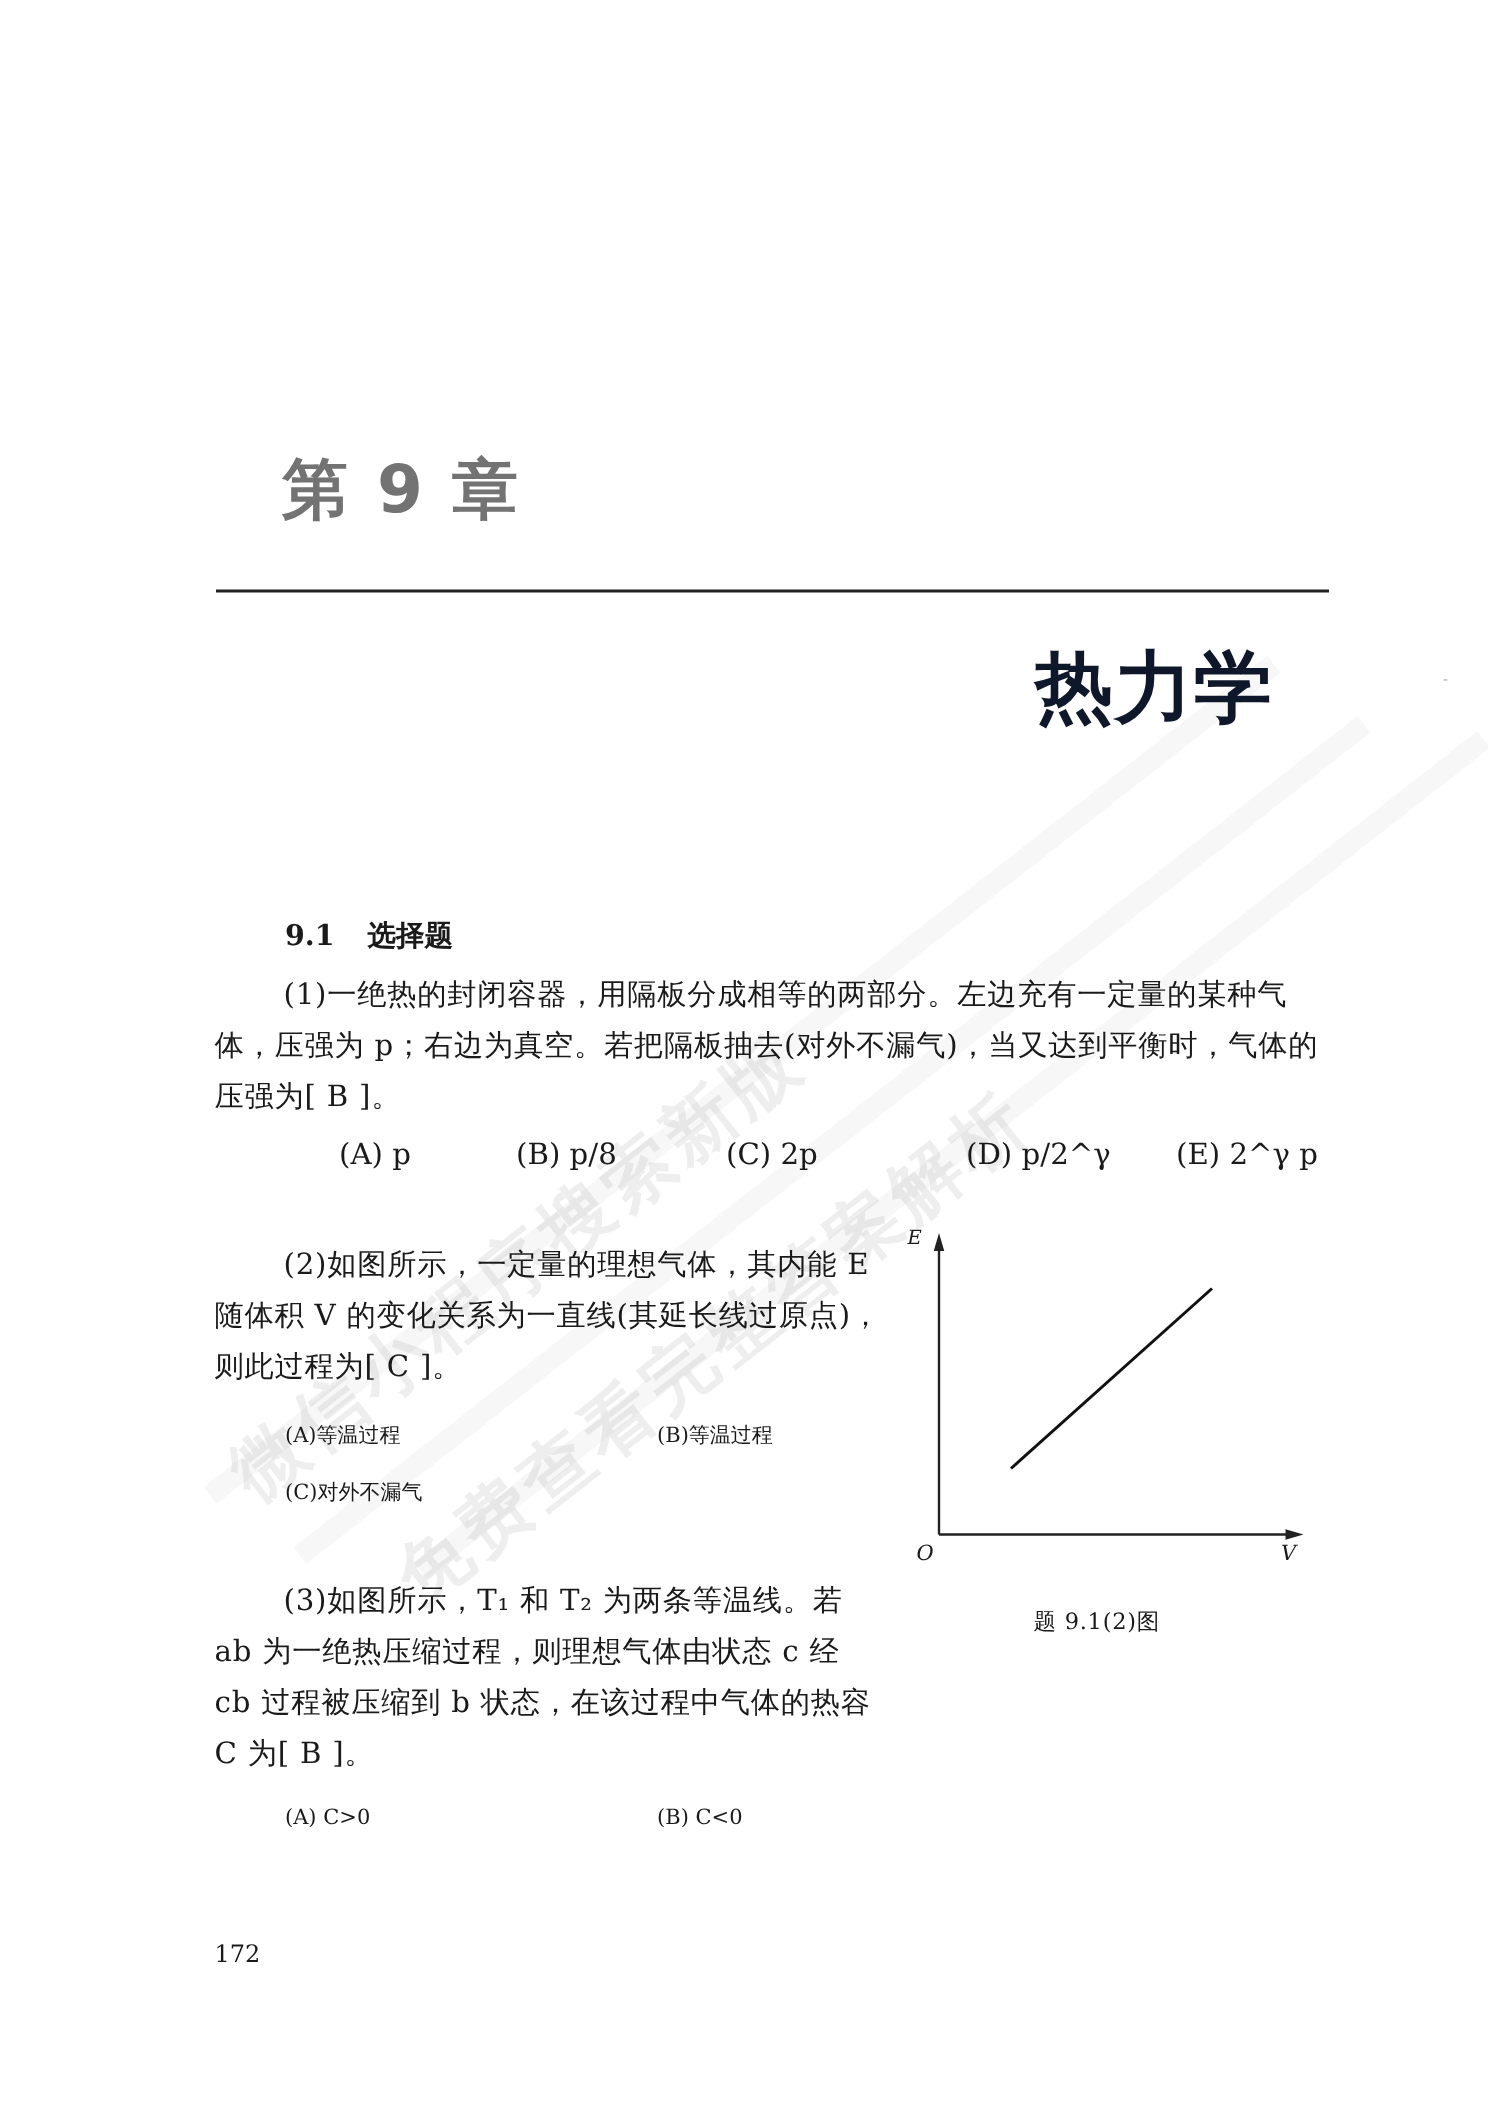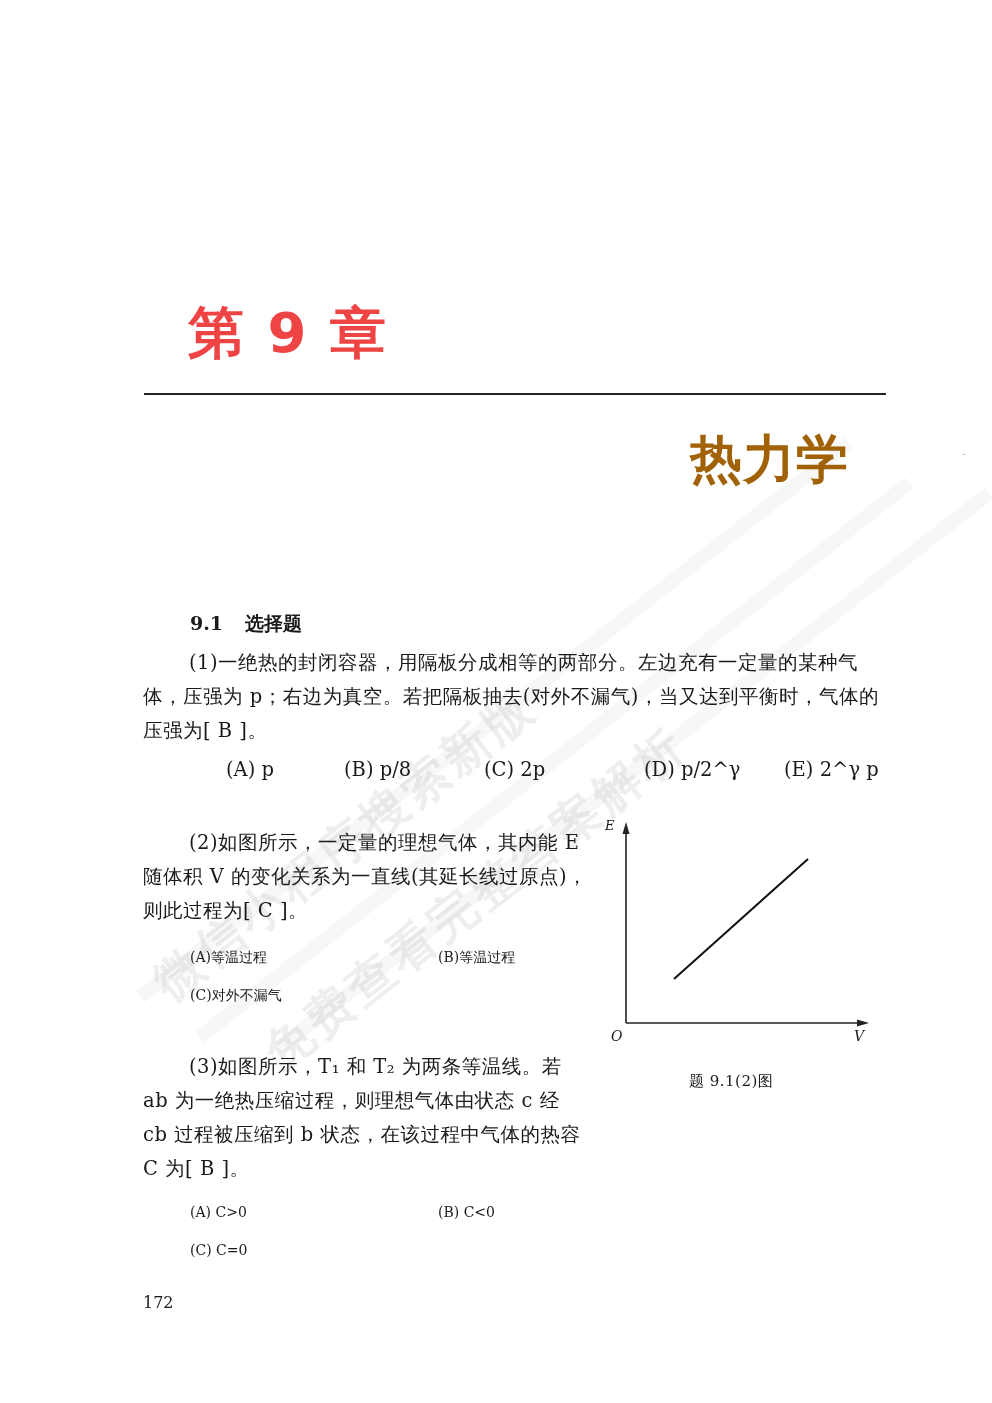--- a/index.html
+++ b/index.html
@@ -1,23 +1,23 @@
 <!DOCTYPE html>
 <html><head>
 <meta charset="utf-8">
 <style>
   html, body { margin: 0; padding: 0; background: #ffffff; }
   body { width: 992px; height: 1403px; position: relative; overflow: hidden;
          font-family: "DejaVu Serif", "Liberation Serif", serif; color: #1a1a1a; }
   .abs { position: absolute; }
   .chapter-num { left: 188px; top: 305px; font-family: "DejaVu Sans", sans-serif; font-weight: bold;
-                 font-size: 56px; letter-spacing: 2px; color: #ef4444; line-height: 1; }
+                 font-size: 44px; letter-spacing: 2px; color: #737373; line-height: 1; }
   .rule { left: 144px; top: 393px; width: 742px; height: 2px; background: #222; }
   .chapter-title { left: 690px; top: 433px; font-family: "DejaVu Sans", sans-serif; font-weight: bold;
-                   font-size: 52px; color: #a16207; line-height: 1; letter-spacing: 1px; }
+                   font-size: 52px; color: #0f172a; line-height: 1; letter-spacing: 1px; }
   .section { left: 190px; top: 611px; font-size: 19px; font-weight: bold; font-family: "DejaVu Sans", sans-serif; }
   .section .num { font-family: "DejaVu Serif", serif; margin-right: 22px; }
   .para { font-size: 19.5px; line-height: 34px; letter-spacing: 0.5px; }
   .p1 { left: 143px; top: 646px; width: 745px; }
   .indent { text-indent: 46px; }
   .choices-row { left: 190px; top: 758px; width: 700px; font-size: 19.5px; display: flex; margin-left: 36px; }
   .choices-row span { white-space: nowrap; }
   .p2 { left: 143px; top: 826px; width: 445px; }
   .opt-grid { display: grid; grid-template-columns: 248px 160px; font-size: 14px; line-height: 38px; }
   .q2-opts { left: 190px; top: 938px; }
@@ -81,16 +81,15 @@
   <span class="abs" style="left:9px; top:8px; font-style:italic; font-size:13px;">E</span>
   <span class="abs" style="left:15px; top:218px; font-style:italic; font-size:14px;">O</span>
   <span class="abs" style="left:258px; top:218px; font-style:italic; font-size:14px;">V</span>
 </div>
 <div class="abs caption">题 9.1(2)图</div>
 
 <div class="abs para p3 indent">(3)如图所示，T₁ 和 T₂ 为两条等温线。若 ab 为一绝热压缩过程，则理想气体由状态 c 经 cb 过程被压缩到 b 状态，在该过程中气体的热容 C 为[ B ]。</div>
 <div class="abs opt-grid q3-opts">
   <span>(A) C&gt;0</span>
   <span>(B) C&lt;0</span>
-  <span>(C) C=0</span>
 </div>
 
 <div class="abs page-num">172</div>
 
 </body></html>

